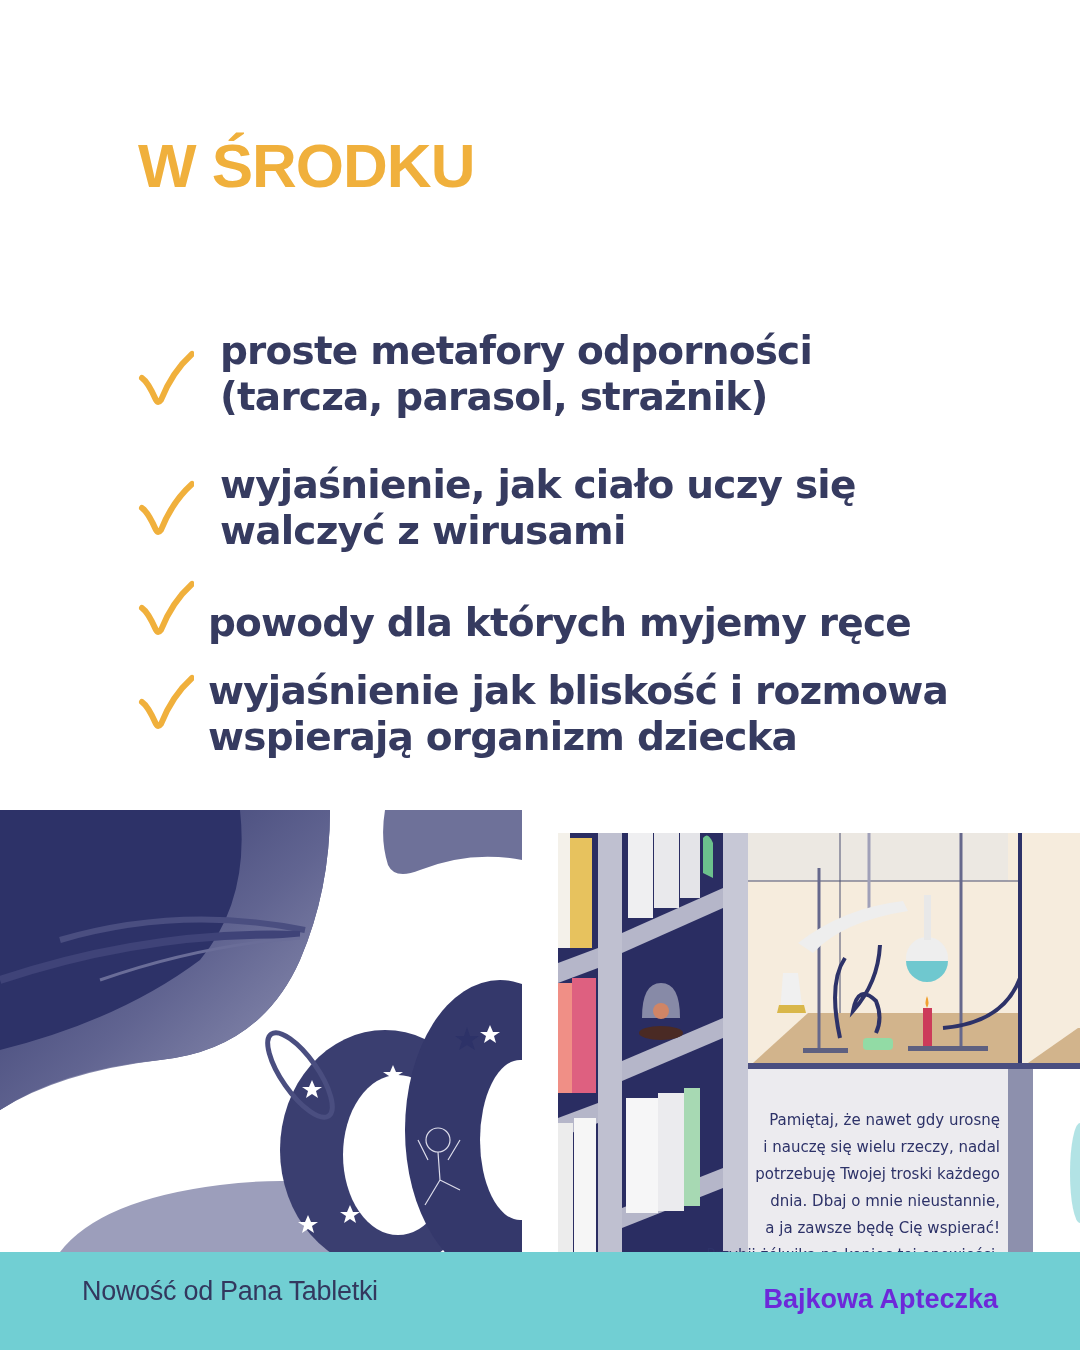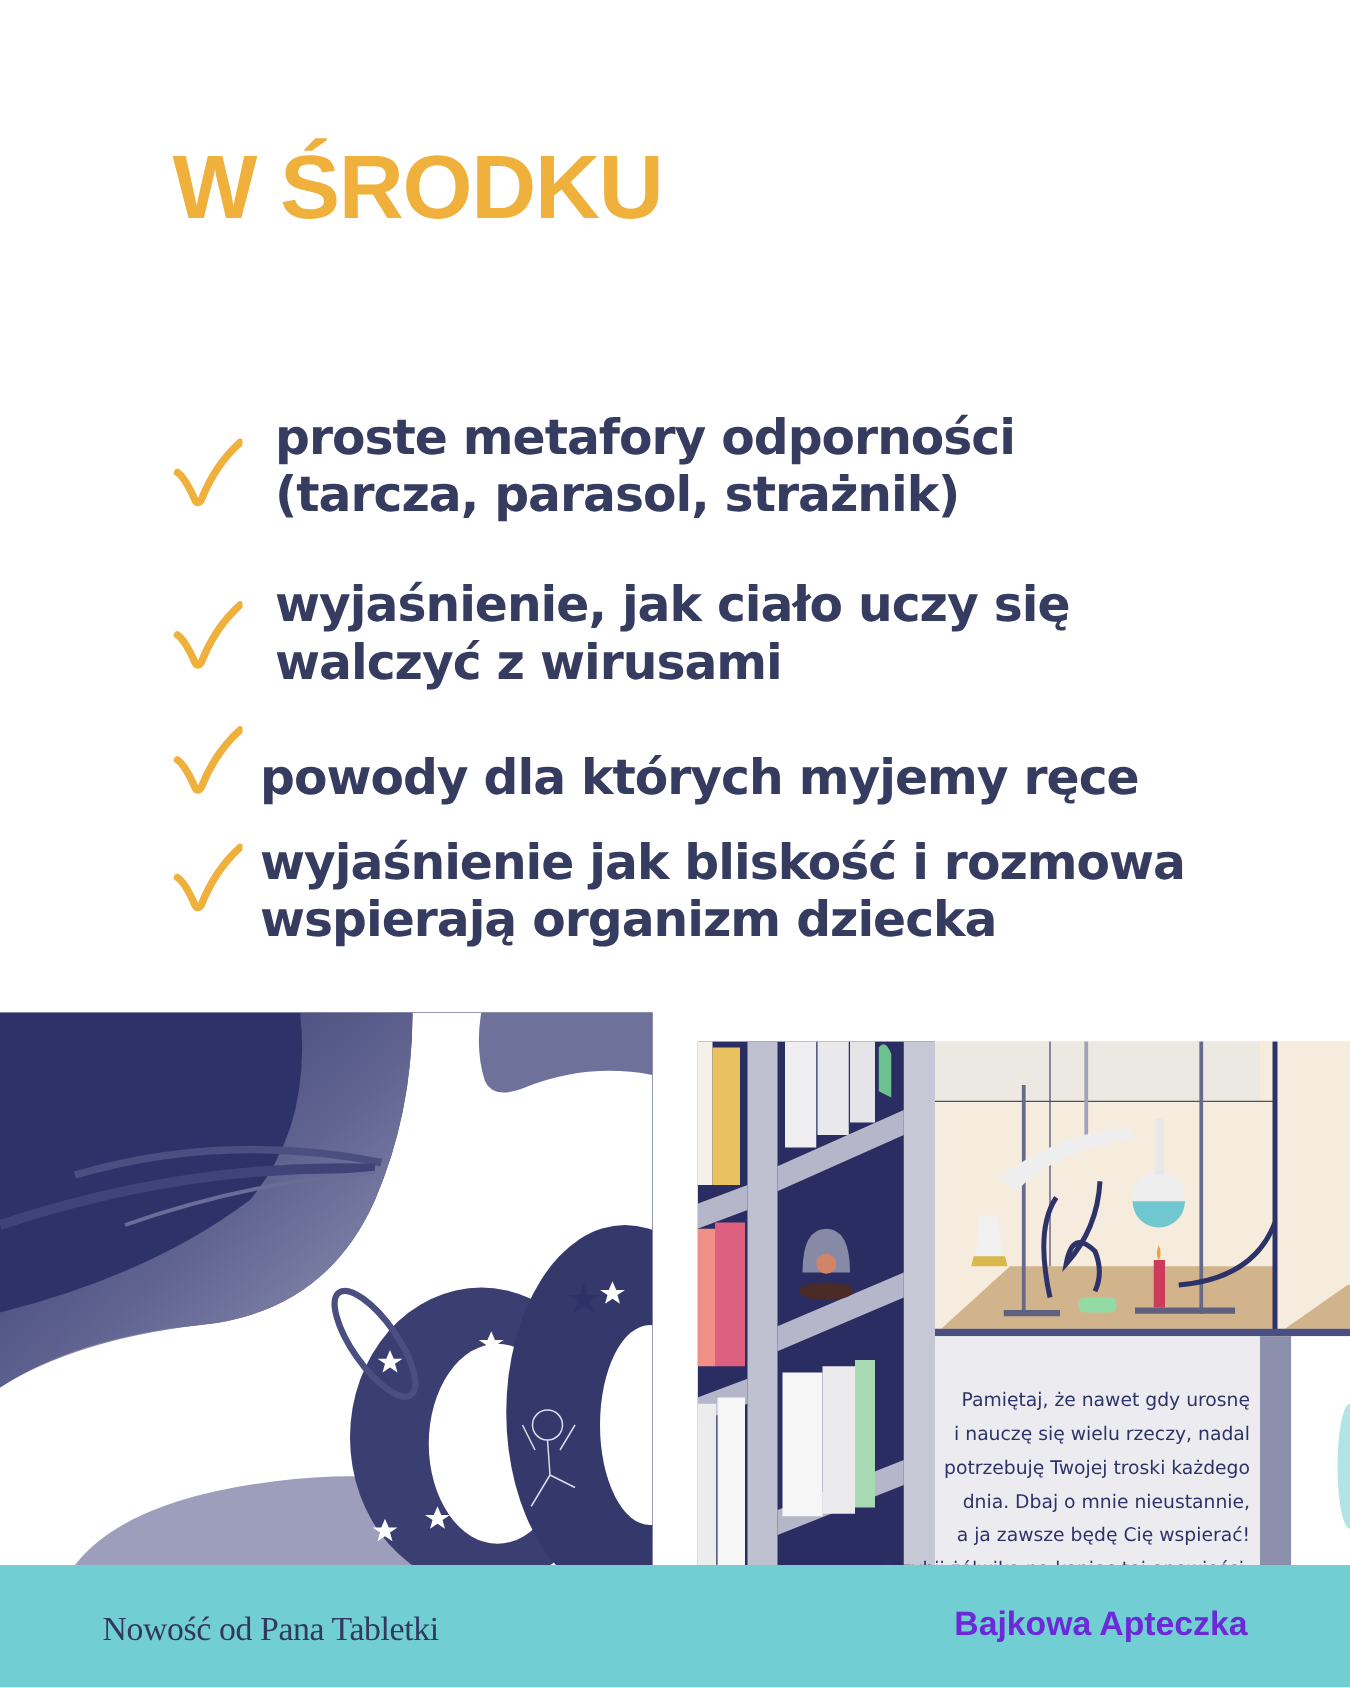--- a/index.html
+++ b/index.html
@@ -1,23 +1,23 @@
 <!DOCTYPE html>
 <html><head>
   <meta charset="utf-8">
   <style>
     * { box-sizing: border-box; margin: 0; padding: 0; }
     html, body { width: 1080px; height: 1350px; background: #ffffff; overflow: hidden; }
     body { position: relative; font-family: "Liberation Sans", sans-serif; }
 
     .headline {
-      position: absolute; left: 138px; top: 104px;
+      position: absolute; left: 138px; top: 120px;
       font-family: "Liberation Sans", sans-serif;
       font-weight: 700; color: #f0b03c;
-      font-size: 72px; line-height: 92px; letter-spacing: -1px;
+      font-size: 62px; line-height: 92px; letter-spacing: -1px;
       text-transform: uppercase;
     }
     .headline span { display: block; }
 
     .list { position: absolute; left: 0; top: 0; width: 1080px; }
     .item { position: absolute; color: #363b60; font-family: "DejaVu Sans", sans-serif; font-weight: 700; }
     .item .text { font-size: 39px; line-height: 46px; letter-spacing: -0.8px; white-space: pre-line; }
     .check { position: absolute; width: 56px; height: 64px; }
 
     .panel { position: absolute; top: 810px; height: 442px; overflow: hidden; }
@@ -33,22 +33,22 @@
       position: absolute; right: 80px; top: 274px; width: 330px;
       color: #2d3268; font-family: "DejaVu Sans", sans-serif;
       font-size: 15px; line-height: 27px; text-align: right; white-space: pre-line;
     }
 
     .footer {
       position: absolute; left: 0; top: 1252px; width: 1080px; height: 98px;
       background: #71cfd3;
     }
     .footer .left-text {
-      position: absolute; left: 82px; top: 36px;
-      font-family: Liberation Serif, serif; font-size: 27px; color: #33385e;
+      position: absolute; left: 82px; top: 24px;
+      font-family: Liberation Sans, sans-serif; font-size: 27px; color: #33385e;
       letter-spacing: -0.3px;
     }
     .footer .right-text {
       position: absolute; right: 82px; top: 32px;
       font-family: "Liberation Sans", sans-serif; font-size: 27px; font-weight: 700; color: #6d28d9;
     }
   </style>
 </head>
 <body>
 

